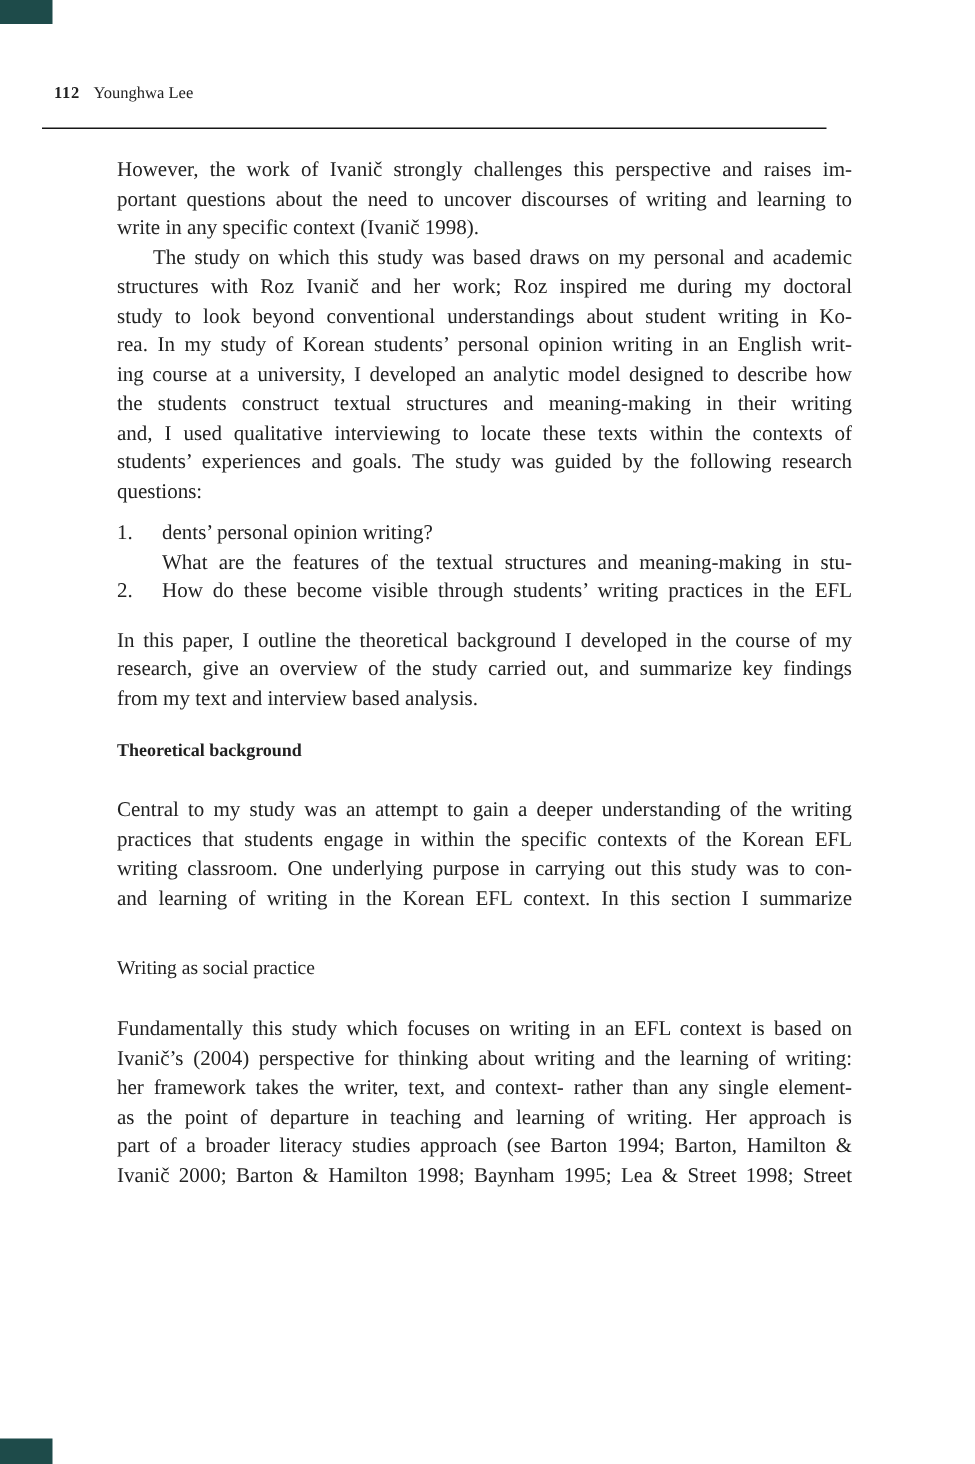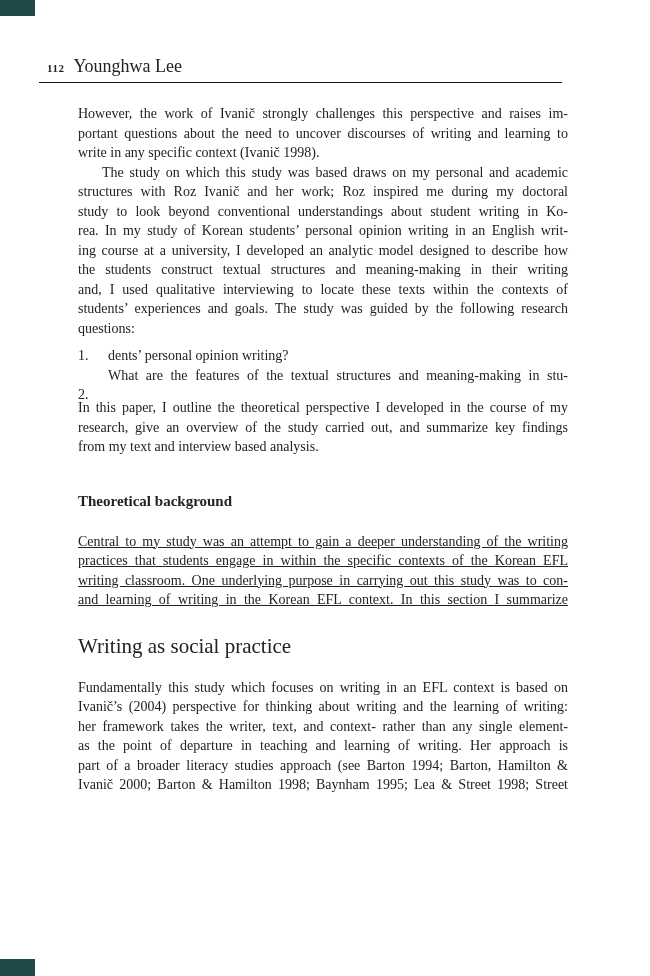--- a/index.html
+++ b/index.html
@@ -16,57 +16,57 @@
     font-family:"Liberation Serif", serif;
     color:var(--text);
   }
   .corner-mark{
     position:absolute;left:0;width:35px;height:16px;
     background:var(--corner-mark);
   }
   .corner-mark.top{top:0;}
   .corner-mark.bottom{bottom:0;height:17px;}
   .running-header{
-    position:absolute;left:39px;top:56px;width:523px;
+    position:absolute;left:28px;top:56px;width:523px;
     border-bottom:1.5px solid var(--rule);
-    padding-bottom:5px;
+    padding-bottom:17px;
     display:flex;align-items:baseline;
   }
   .page-number{
     font-size:11px;font-weight:600;letter-spacing:0.5px;
     margin-left:8px;
   }
   .running-head-title{
-    font-size:18px;
+    font-size:11px;
     margin-left:9px;
   }
   .content{
     position:absolute;left:78px;top:104px;width:490px;
     font-size:14px;line-height:19.5px;
   }
   .para{margin:0;}
   .ln{
     text-align:justify;
     text-align-last:justify;
     text-justify:inter-word;
   }
   .ln.last{text-align-last:left;}
   .ln.ind{text-indent:24px;}
   .rq-list{margin-top:8px;}
   .list-item{position:relative;padding-left:30px;}
   .list-num{position:absolute;left:0;top:0;}
   .para-3{margin-top:13px;}
   .section-heading{
-    margin-top:34px;
-    font-size:15px;font-weight:bold;line-height:20px;
+    margin-top:14px;
+    font-size:12px;font-weight:bold;line-height:20px;
   }
-  .para-4{margin-top:21px;text-decoration:underline;}
+  .para-4{margin-top:21px;}
   .subsection-heading{
     margin-top:26px;
-    font-size:21px;font-weight:normal;line-height:20px;
+    font-size:13px;font-weight:normal;line-height:20px;
   }
   .para-5{margin-top:22px;}
 </style>
 </head>
 <body>
 
 <div class="page">
 
   <div class="corner-mark top"></div>
   <div class="corner-mark bottom"></div>
@@ -100,26 +100,27 @@
       <div class="list-item">
         <span class="list-num">1.</span>
         <div>
             <div class="ln last">dents’ personal opinion writing?</div>
             <div class="ln">What are the features of the textual structures and meaning-making in stu-</div>
           </div>
       </div>
       <div class="list-item">
         <span class="list-num">2.</span>
         <div>
+            <div class="ln">How do these become visible through students’ writing practices in the EFL</div>
           </div>
       </div>
     </div>
 
     <div class="para para-3">
-        <div class="ln">In this paper, I outline the theoretical perspective I developed in the course of my</div>
+        <div class="ln">In this paper, I outline the theoretical background I developed in the course of my</div>
         <div class="ln">research, give an overview of the study carried out, and summarize key findings</div>
         <div class="ln last">from my text and interview based analysis.</div>
       </div>
 
     <div class="section-heading">Theoretical background</div>
 
     <div class="para para-4">
         <div class="ln">Central to my study was an attempt to gain a deeper understanding of the writing</div>
         <div class="ln">practices that students engage in within the specific contexts of the Korean EFL</div>
         <div class="ln">writing classroom. One underlying purpose in carrying out this study was to con-</div>

